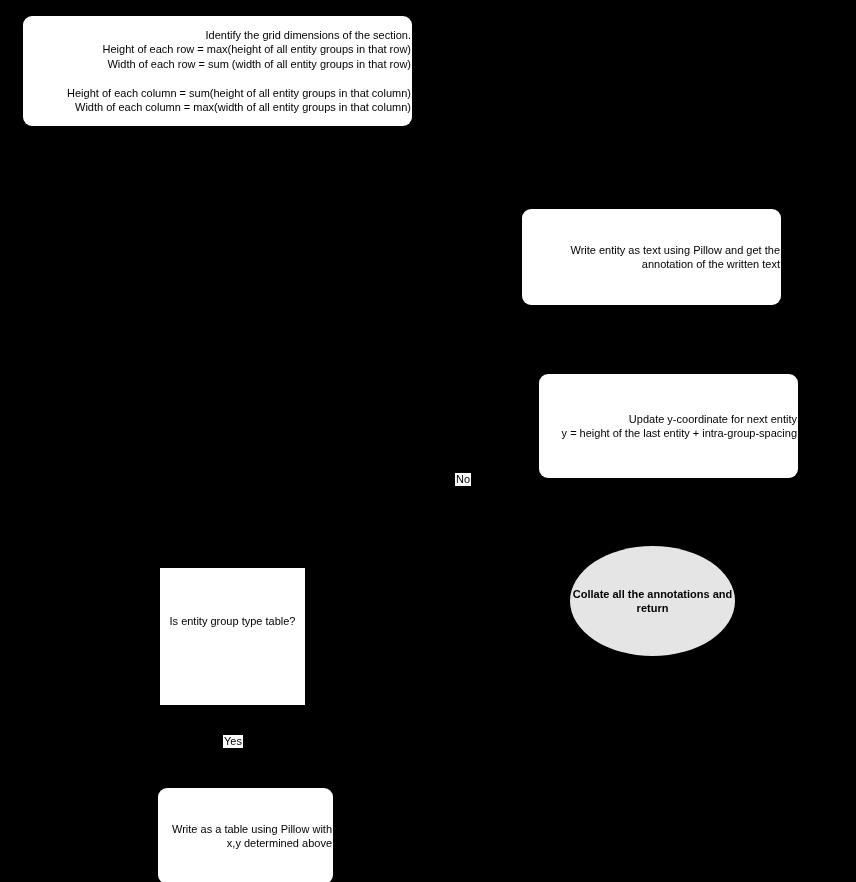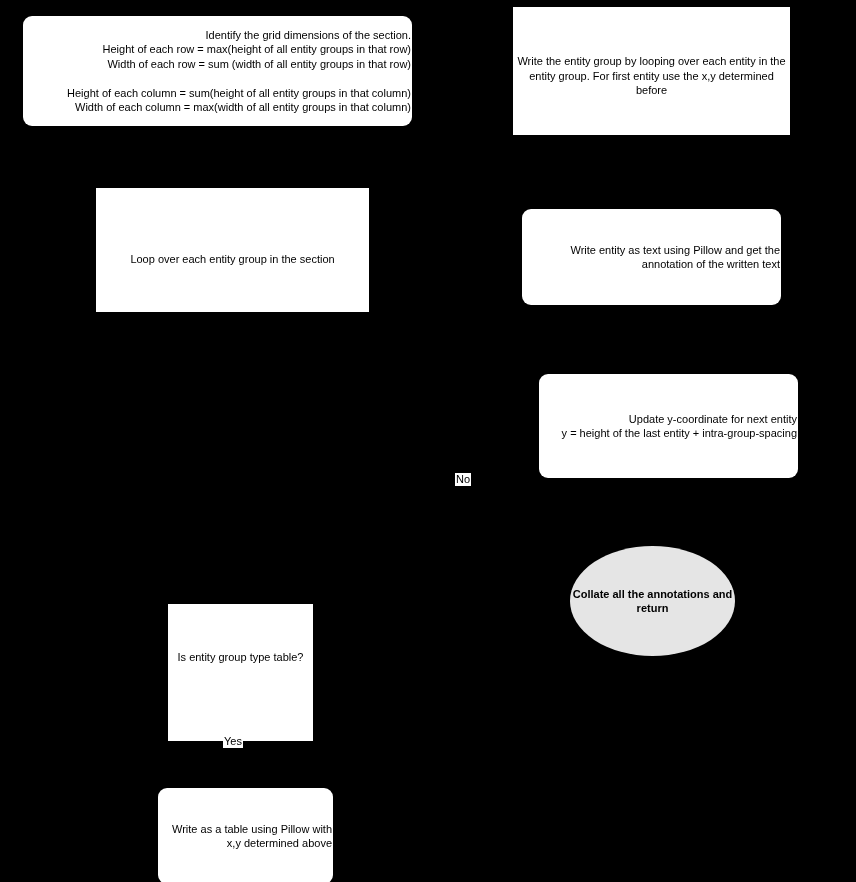--- a/index.html
+++ b/index.html
@@ -98,45 +98,33 @@
 
   <div class="node shape-process" style="left:23px; top:16px; width:389px; height:110px;">
     <span class="label">Identify the grid dimensions of the section.
 Height of each row = max(height of all entity groups in that row)
 Width of each row = sum (width of all entity groups in that row)
 
 Height of each column = sum(height of all entity groups in that column)
 Width of each column = max(width of all entity groups in that column)</span>
   </div>
 
-  <div class="node shape-loop overflow" style="left:513px; top:7px; width:277px; height:128px;">
-    <svg class="loop-bg" viewBox="0 0 277 128" preserveAspectRatio="none">
-      <path d="M 46 0 L 231 0 L 277 44 L 277 118 Q 277 128 267 128 L 10 128 Q 0 128 0 118 L 0 44 Z" fill="#ffffff"></path>
-    </svg>
-    <span class="label" style="margin-top:10px;">Write the entity group by looping over each entity in the entity group. For first entity use the x,y determined before</span>
-  </div>
 
-  <div class="node shape-loop" style="left:96px; top:188px; width:273px; height:124px;">
-    <svg class="loop-bg" viewBox="0 0 273 124" preserveAspectRatio="none">
-      <path d="M 44 0 L 234 0 L 273 40 L 273 114 Q 273 124 263 124 L 10 124 Q 0 124 0 114 L 0 40 Z" fill="#ffffff"></path>
-    </svg>
-    <span class="label" style="margin-top:18px;">Loop over each entity group in the section</span>
-  </div>
 
   <div class="node shape-process" style="left:522px; top:209px; width:259px; height:96px;">
     <span class="label">Write entity as text using Pillow and get the annotation of the written text</span>
   </div>
 
 
   <div class="node shape-process overflow" style="left:539px; top:374px; width:259px; height:104px;">
     <span class="label">Update y-coordinate for next entity
 y = height of the last entity + intra-group-spacing</span>
   </div>
 
-  <div class="node shape-decision" style="left:168px; top:568px; width:145px; height:106px;margin-top:36px;">
+  <div class="node shape-decision" style="left:160px; top:568px; width:145px; height:106px;">
     <svg class="diamond-bg" style="transform:none;" viewBox="0 0 145 137" preserveAspectRatio="none">
       <polygon points="72.5,0 145,68.5 72.5,137 0,68.5" fill="#ffffff"></polygon>
     </svg>
     <span class="label overflow-label" style="width:152px; white-space:nowrap;">Is entity group type table?</span>
   </div>
 
   <div class="node shape-terminal" style="left:570px; top:546px; width:165px; height:110px;">
     <span class="label">Collate all the annotations and return</span>
   </div>
 

